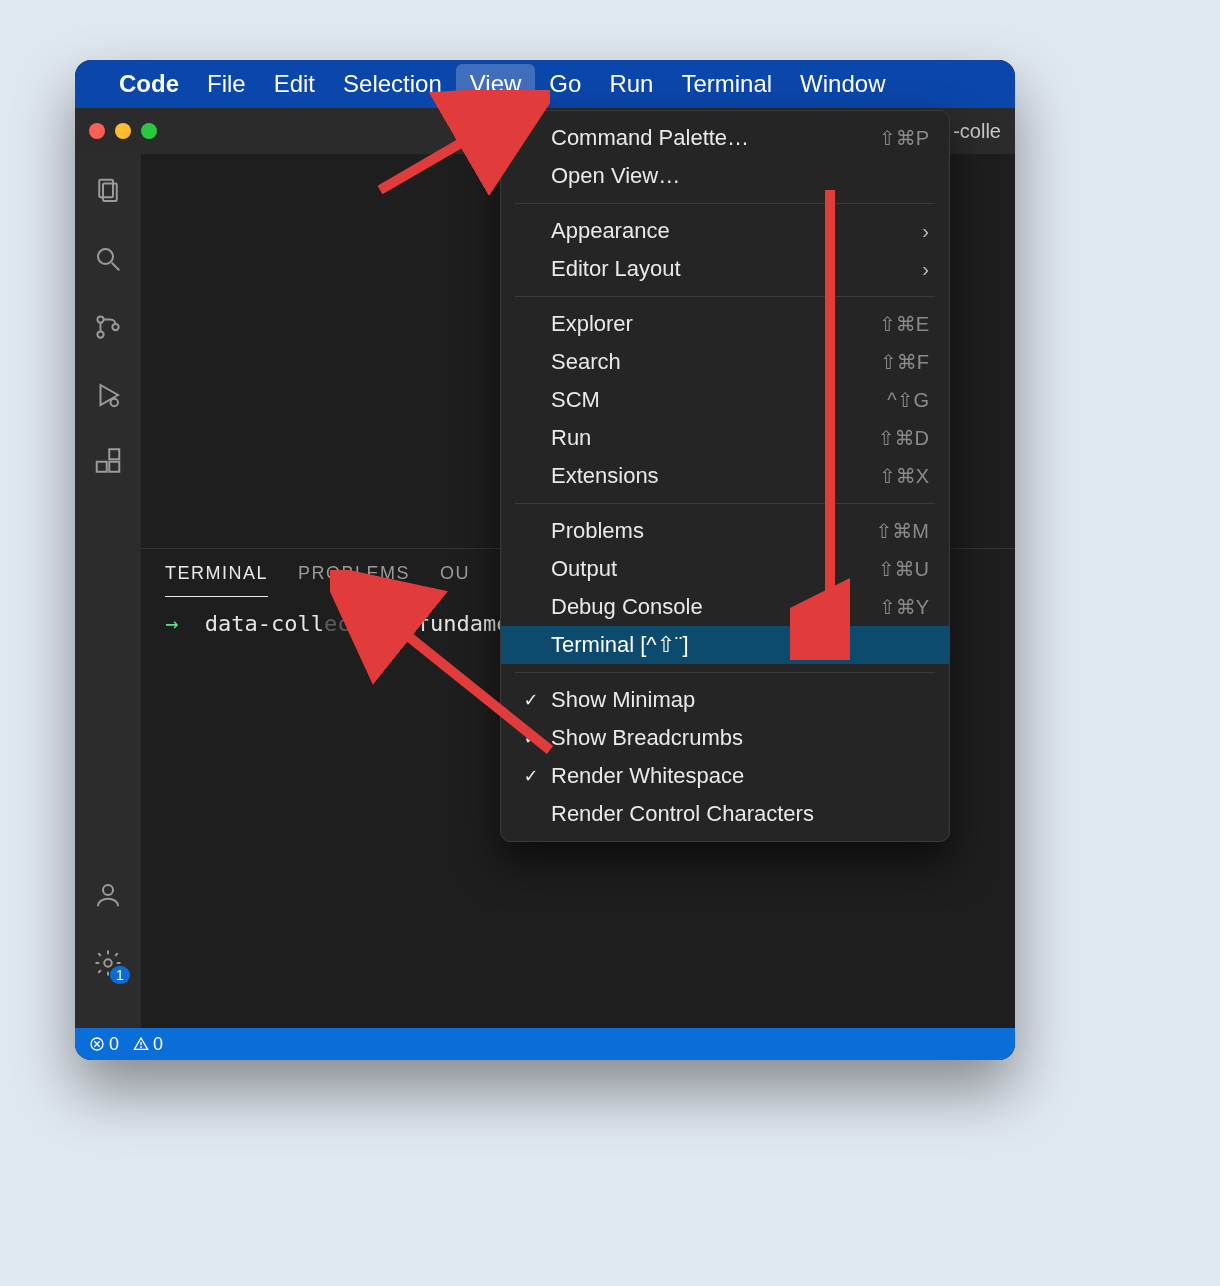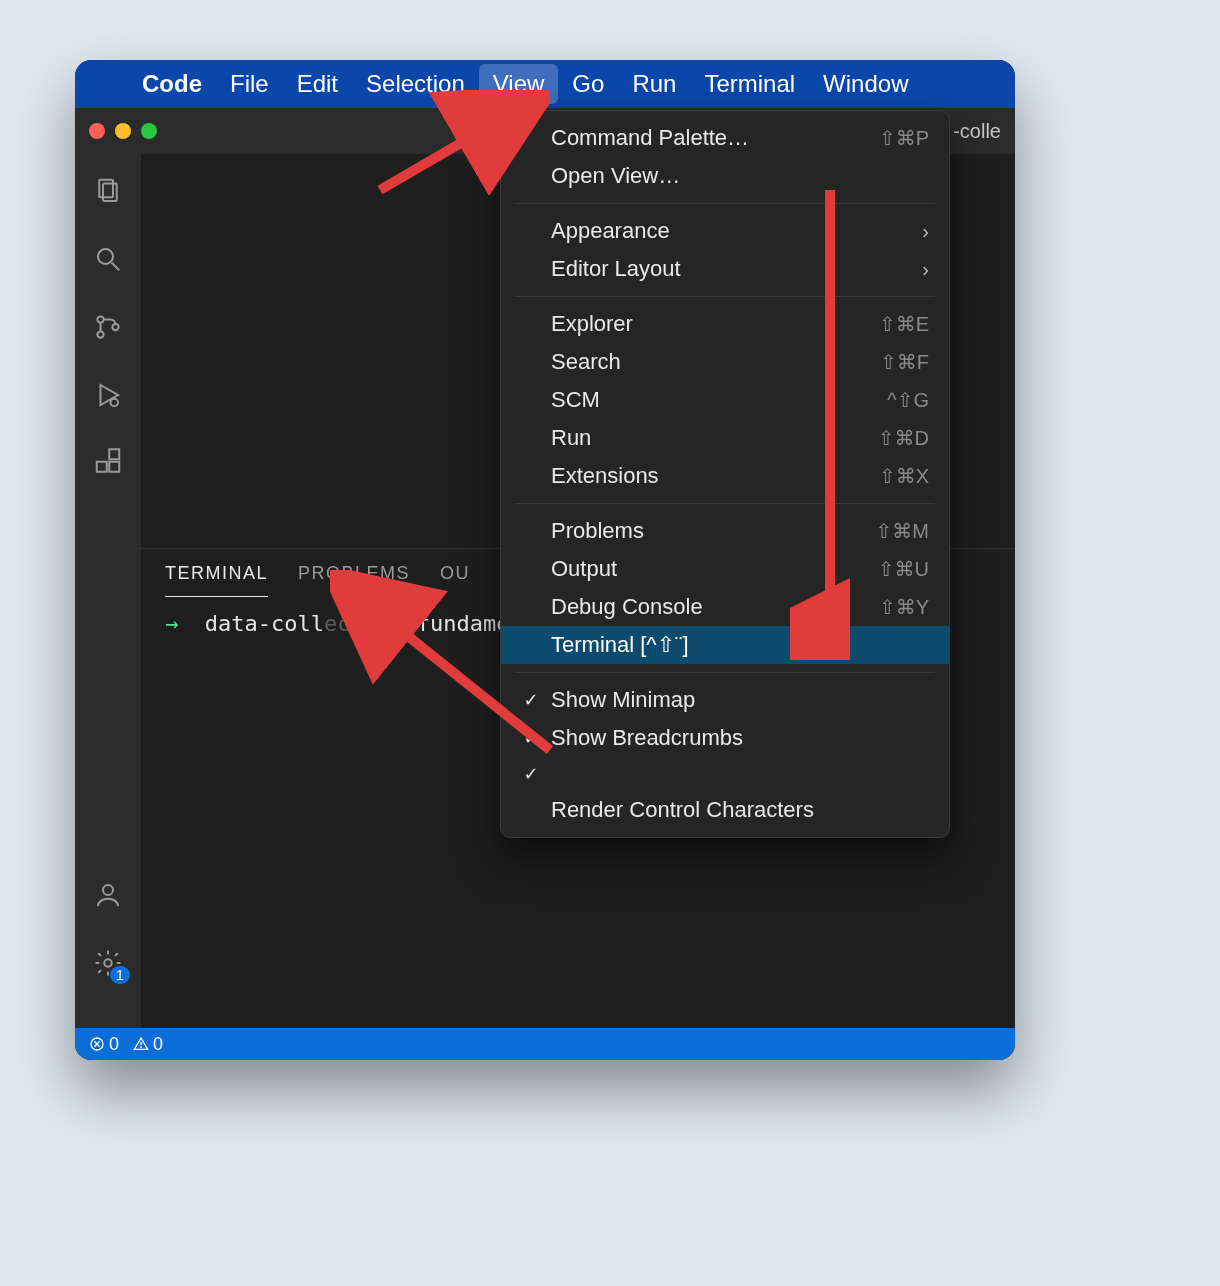--- a/index.html
+++ b/index.html
@@ -22,21 +22,21 @@
     overflow:hidden;
     display:flex;
     flex-direction:column;
   }
   
   .menubar {
     height:48px;
     background:#0b46aa;
     display:flex;
     align-items:center;
-    padding:0 33px;
+    padding:0 10px;
     gap:0;
     color:#fff;
     font-size:24px;
     border-radius:16px 16px 0 0;
   }
   .menubar .apple { font-size:26px; padding:0 10px; }
   .menubar .menuitem { padding:6px 14px; border-radius:6px; cursor:default; }
   .menubar .menuitem.bold { font-weight:700; }
   .menubar .menuitem.active { background:rgba(255,255,255,0.22); }
   
@@ -356,20 +356,21 @@
       <span class="label">Show Minimap</span>
       <span class="shortcut"></span>
     </div>
     <div class="row">
       <span class="check">✓</span>
       <span class="label">Show Breadcrumbs</span>
       <span class="shortcut"></span>
     </div>
     <div class="row">
       <span class="check">✓</span>
+      <span class="label">Render Whitespace</span>
       <span class="shortcut"></span>
     </div>
     <div class="row">
       <span class="check"></span>
       <span class="label">Render Control Characters</span>
       <span class="shortcut"></span>
     </div>
   </div>
 
 <svg class="arrow-svg" style="top:90px;left:370px" width="180" height="110">

